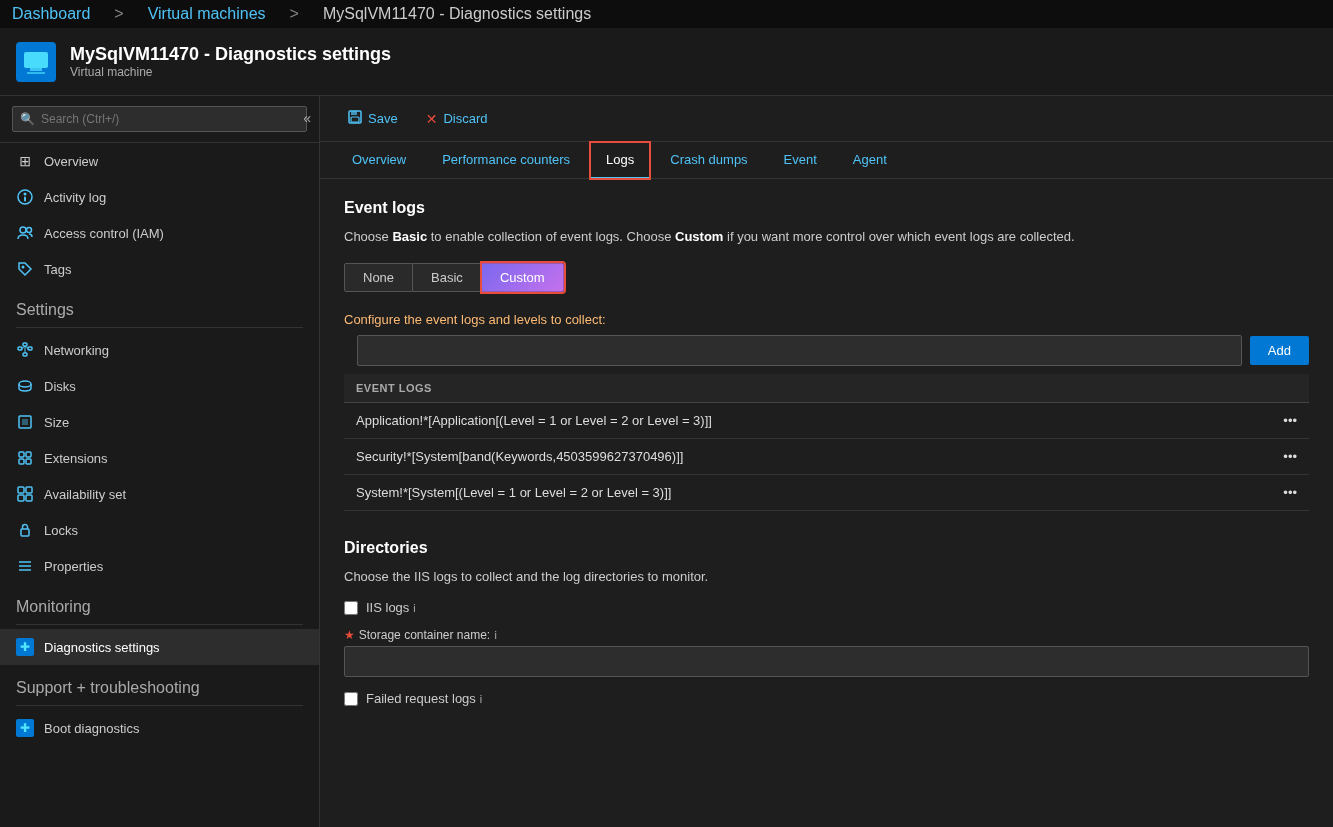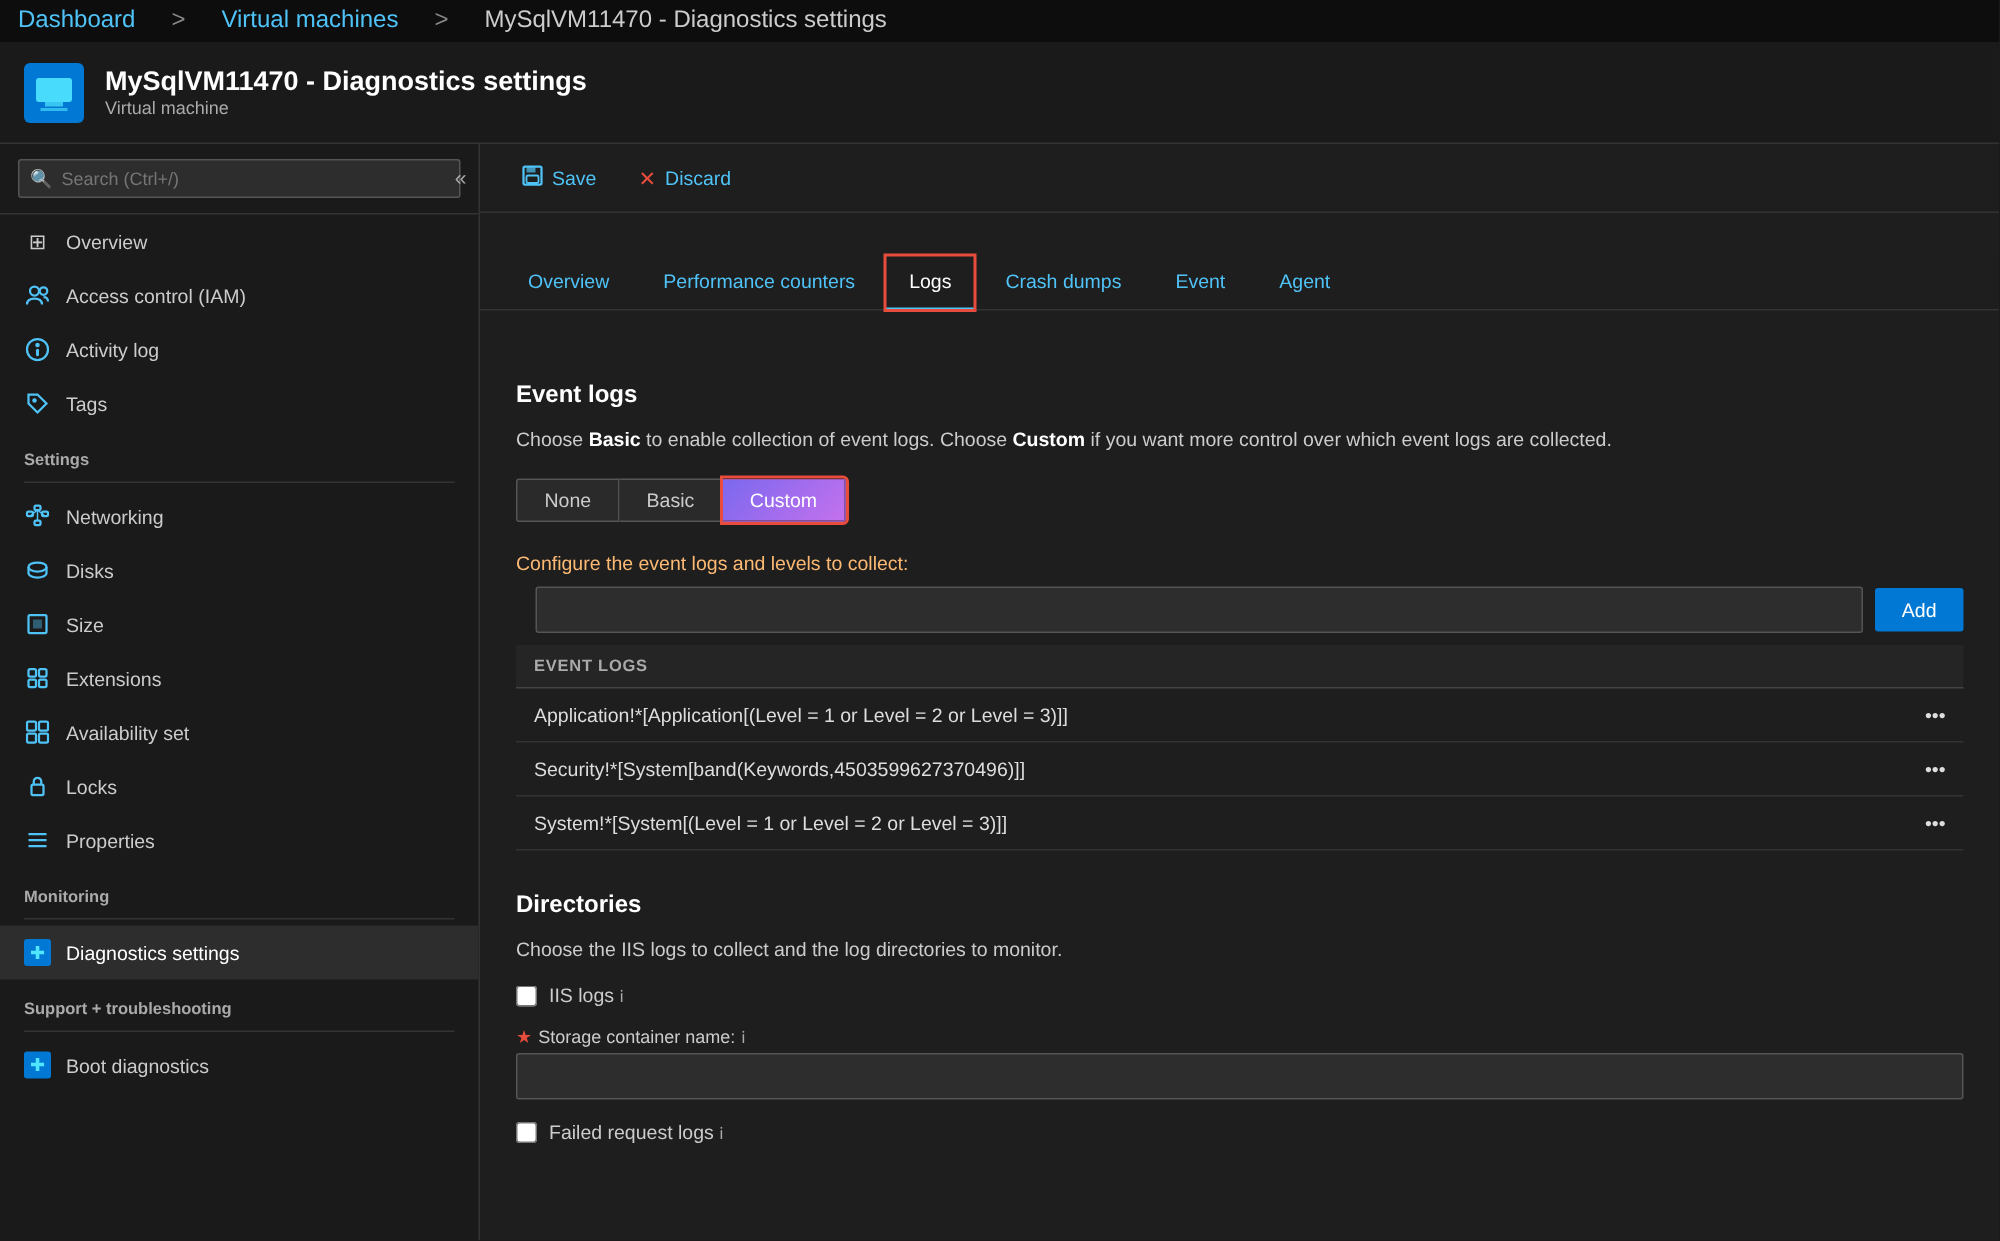--- a/index.html
+++ b/index.html
@@ -141,39 +141,38 @@
       height: 18px;
       flex-shrink: 0;
       display: flex;
       align-items: center;
       justify-content: center;
       font-size: 14px;
     }
 
     .sidebar-section-label {
       padding: 14px 16px 4px;
-      font-size: 11px;
-      font-weight: 700;
+      font-size: 16px;
+      font-weight: 400;
       color: #aaa;
       text-transform: none;
     }
     .sidebar-divider {
       border: none;
       border-top: 1px solid #333;
       margin: 4px 16px;
     }
 
     
     .content-area {
       flex: 1;
       background: #1e1e1e;
       display: flex;
       flex-direction: column;
       overflow: hidden;
-      gap: 28px;
     }
 
     
     .toolbar {
       display: flex;
       align-items: center;
       gap: 4px;
       padding: 8px 16px;
       border-bottom: 1px solid #333;
       background: #1e1e1e;
@@ -439,37 +438,37 @@
       <button class="sidebar-collapse-btn">«</button>
     </div>
 
     <div class="sidebar-item">
       <span class="item-icon">⊞</span>
       <span>Overview</span>
     </div>
     <div class="sidebar-item">
       <span class="item-icon">
         <svg width="16" height="16" viewBox="0 0 16 16">
+            <circle cx="8" cy="8" r="7" fill="none" stroke="#4fc3f7" stroke-width="1.5"></circle>
+            <circle cx="8" cy="5" r="1.5" fill="#4fc3f7"></circle>
+            <rect x="7" y="7.5" width="2" height="5" rx="1" fill="#4fc3f7"></rect>
+          </svg>
+      </span>
+      <span>Activity log</span>
+    </div>
+    <div class="sidebar-item">
+      <span class="item-icon">
+        <svg width="16" height="16" viewBox="0 0 16 16">
             <circle cx="6" cy="5" r="3" fill="none" stroke="#4fc3f7" stroke-width="1.5"></circle>
             <path d="M1 14c0-3 2-4 5-4s5 1 5 4" fill="none" stroke="#4fc3f7" stroke-width="1.5"></path>
             <circle cx="12" cy="5" r="2.5" fill="none" stroke="#4fc3f7" stroke-width="1.5"></circle>
             <path d="M12 9c2 0 3 1 3 3" fill="none" stroke="#4fc3f7" stroke-width="1.5"></path>
           </svg>
       </span>
       <span>Access control (IAM)</span>
-    </div>
-    <div class="sidebar-item">
-      <span class="item-icon">
-        <svg width="16" height="16" viewBox="0 0 16 16">
-            <circle cx="8" cy="8" r="7" fill="none" stroke="#4fc3f7" stroke-width="1.5"></circle>
-            <circle cx="8" cy="5" r="1.5" fill="#4fc3f7"></circle>
-            <rect x="7" y="7.5" width="2" height="5" rx="1" fill="#4fc3f7"></rect>
-          </svg>
-      </span>
-      <span>Activity log</span>
     </div>
     <div class="sidebar-item">
       <span class="item-icon">
         <svg width="16" height="16" viewBox="0 0 16 16">
             <path d="M2 2h6l6 6-6 6L2 8V2z" fill="none" stroke="#4fc3f7" stroke-width="1.5"></path>
             <circle cx="6" cy="6" r="1.5" fill="#4fc3f7"></circle>
           </svg>
       </span>
       <span>Tags</span>
     </div>

